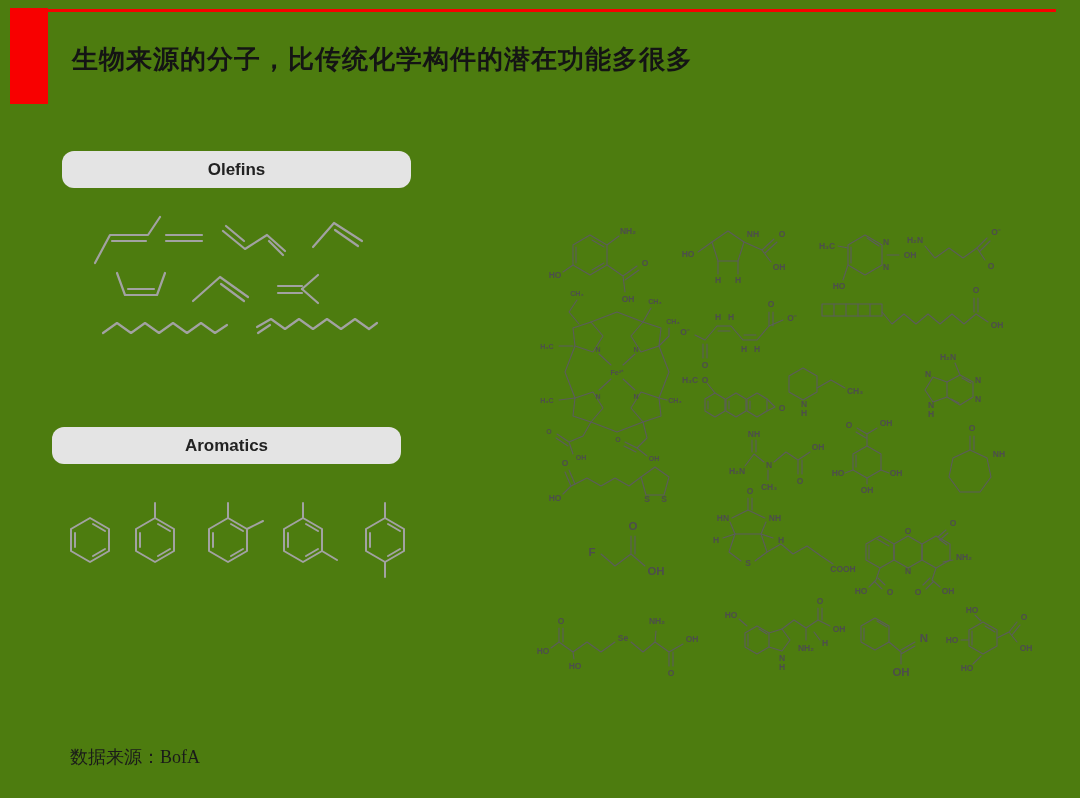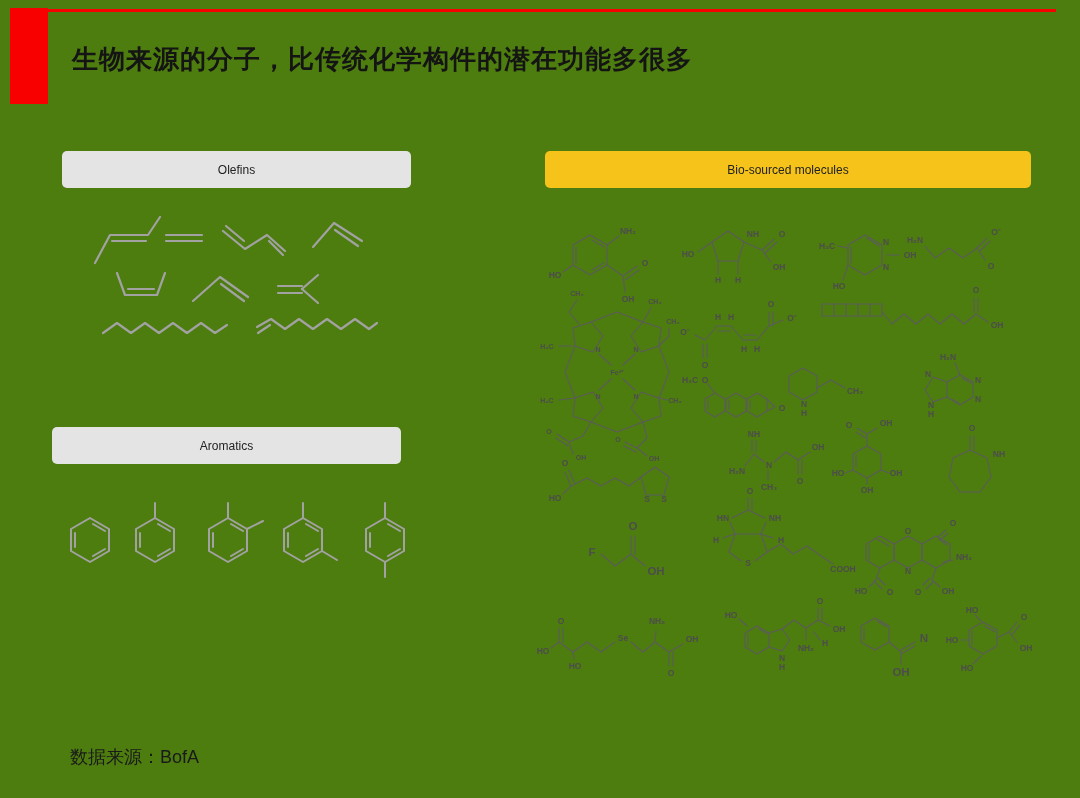--- a/index.html
+++ b/index.html
@@ -2,40 +2,40 @@
 <html><head>
 <meta charset="utf-8">
 <style>
   html,body{margin:0;padding:0;background:#ffffff;}
   .slide{position:relative;width:1080px;height:798px;background:#4d7c0f;overflow:hidden;
          font-family:"Liberation Sans",sans-serif;}
   .accent-block{position:absolute;left:10px;top:8px;width:38px;height:96px;background:#f80000;}
   .top-rule{position:absolute;left:40px;top:9px;width:1016px;height:3px;background:#f80000;}
   .title{position:absolute;left:72px;top:42px;font-size:26px;font-weight:bold;color:#141414;
          letter-spacing:1px;white-space:nowrap;}
-  .hdr{position:absolute;height:37px;border-radius:5px;display:flex;align-items:center;
-       justify-content:center;font-size:12px;font-weight:normal;color:#222222;}
+  .hdr{position:absolute;height:37px;border-radius:12px;display:flex;align-items:center;
+       justify-content:center;font-size:17px;font-weight:bold;color:#222222;}
   #olefins-header{left:62px;top:151px;width:349px;background:#e4e4e4;}
   #aromatics-header{left:52px;top:427px;width:349px;background:#e4e4e4;}
   #bio-header{left:545px;top:151px;width:486px;background:#f5c31a;}
   svg{position:absolute;overflow:visible;}
   #olefins-svg{left:62px;top:205px;}
   #aromatics-svg{left:62px;top:485px;}
   #bio-svg{left:535px;top:200px;}
   #olefins-svg path,#olefins-svg line,#olefins-svg polyline{
      stroke:#a2a2a2;stroke-width:2.2;fill:none;stroke-linecap:round;stroke-linejoin:round;}
   #aromatics-svg path,#aromatics-svg line{
      stroke:#a2a2a2;stroke-width:2;fill:none;stroke-linecap:round;stroke-linejoin:round;}
   #bio-svg path,#bio-svg line,#bio-svg polyline,#bio-svg rect{
      stroke:#5c5c5c;stroke-width:1.1;fill:none;stroke-linecap:round;stroke-linejoin:round;}
   #bio-svg text{font-family:"Liberation Sans",sans-serif;font-size:8.5px;font-weight:600;
      fill:#4d4d4d;text-anchor:middle;}
   #bio-svg .big{font-size:11.5px;}
   #bio-svg .sm{font-size:7px;}
-  .source{position:absolute;left:70px;top:745px;font-family:Liberation Sans, sans-serif;
+  .source{position:absolute;left:70px;top:745px;font-family:Liberation Serif, serif;
      font-size:18px;color:#1a1a1a;}
 </style>
 </head>
 <body>
 
 <div class="slide">
   <div class="accent-block"></div>
   <div class="top-rule"></div>
   <div class="title">生物来源的分子，比传统化学构件的潜在功能多很多</div>
 
@@ -111,23 +111,20 @@
         <line x1="260" y1="66" x2="275" y2="75"></line>
     </g>
     <g>
       <path d="M323,33 L342,44 L342,66 L323,77 L304,66 L304,44 Z"></path>
       <path d="M326,39 L338,46 M338,64 L326,71 M308,62 L308,48"></path>
       <line x1="323" y1="33" x2="323" y2="18"></line>
         <line x1="323" y1="77" x2="323" y2="92"></line>
     </g>
   </svg>
 
-  <div class="hdr" id="bio-header">
-    <span>Bio-sourced molecules</span>
-  </div>
 
   <svg id="bio-svg" width="505" height="500" viewBox="0 0 505 500">
 
     <g>
       <path d="M55,35 L72,45 L72,65 L55,75 L38,65 L38,45 Z"></path>
       <path d="M57,40 L69,47 M69,63 L57,70 M41,47 L41,63"></path>
       <path d="M72,45 L84,36 M38,65 L28,72 M72,65 L88,76 M88,76 L102,66 M90,80 L104,70 M88,76 L90,92"></path>
       <text x="93" y="34">NH₂</text>
       <text x="20" y="78">HO</text>
       <text x="110" y="66">O</text>

